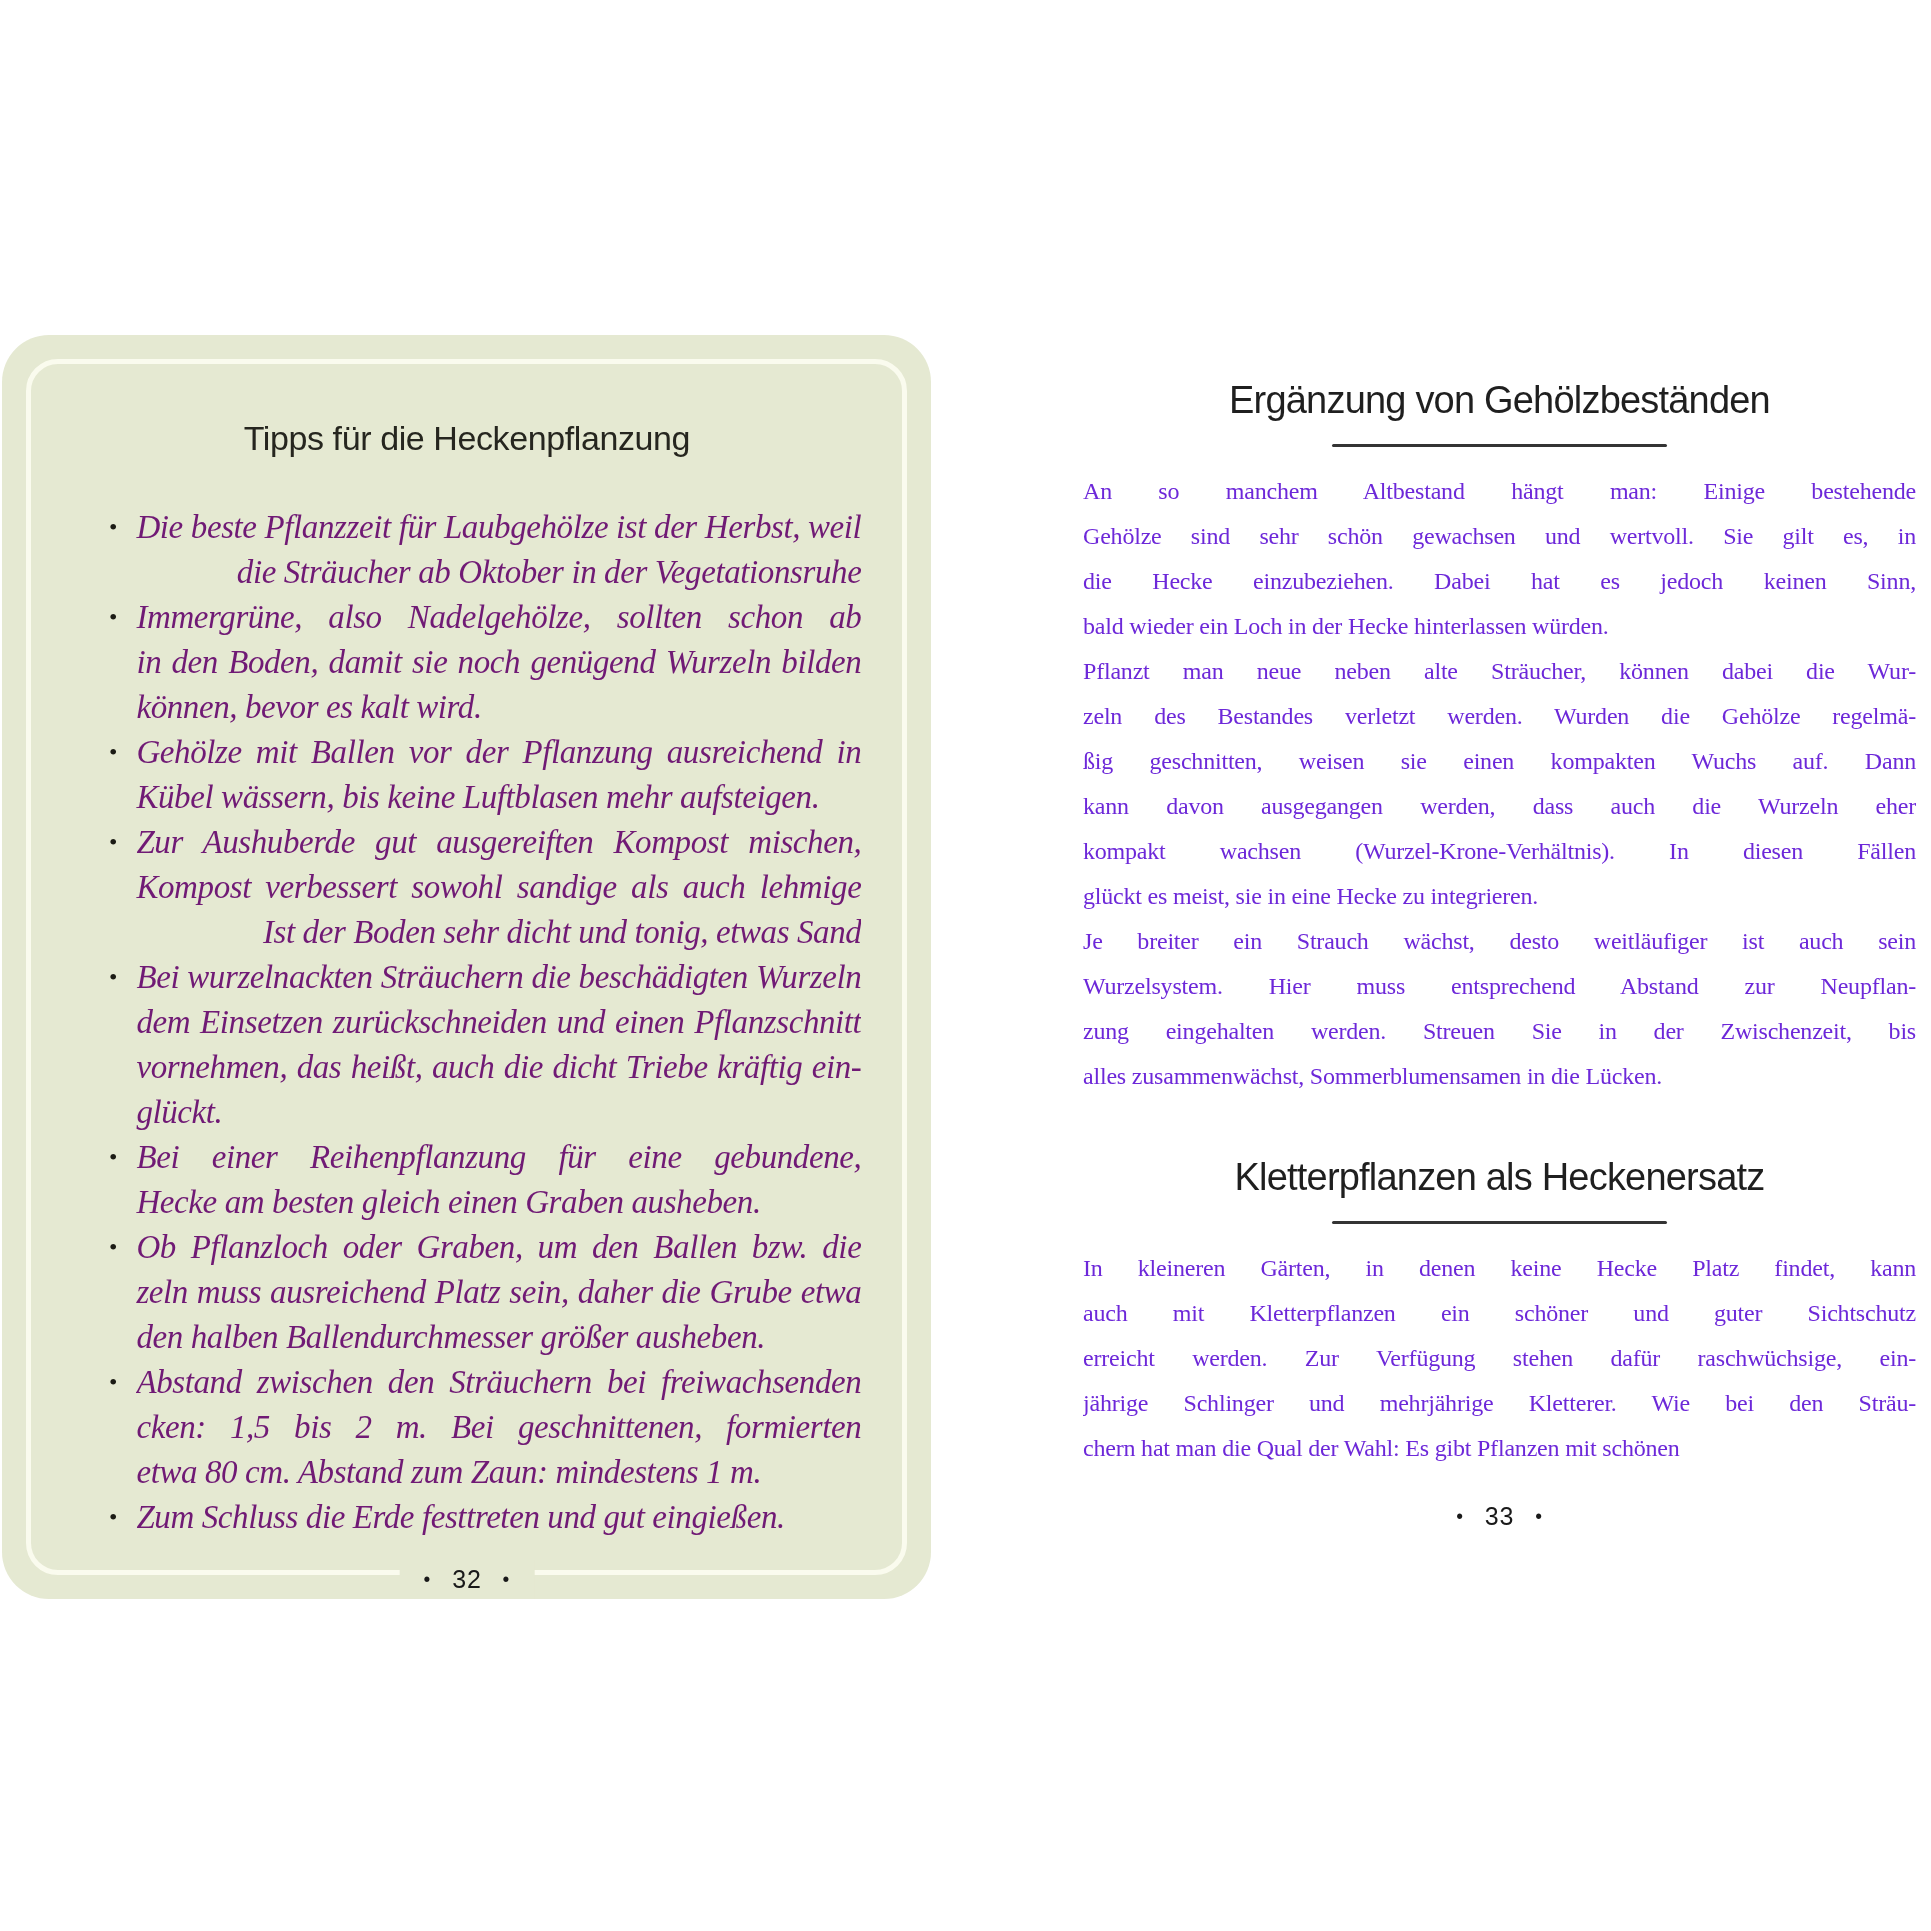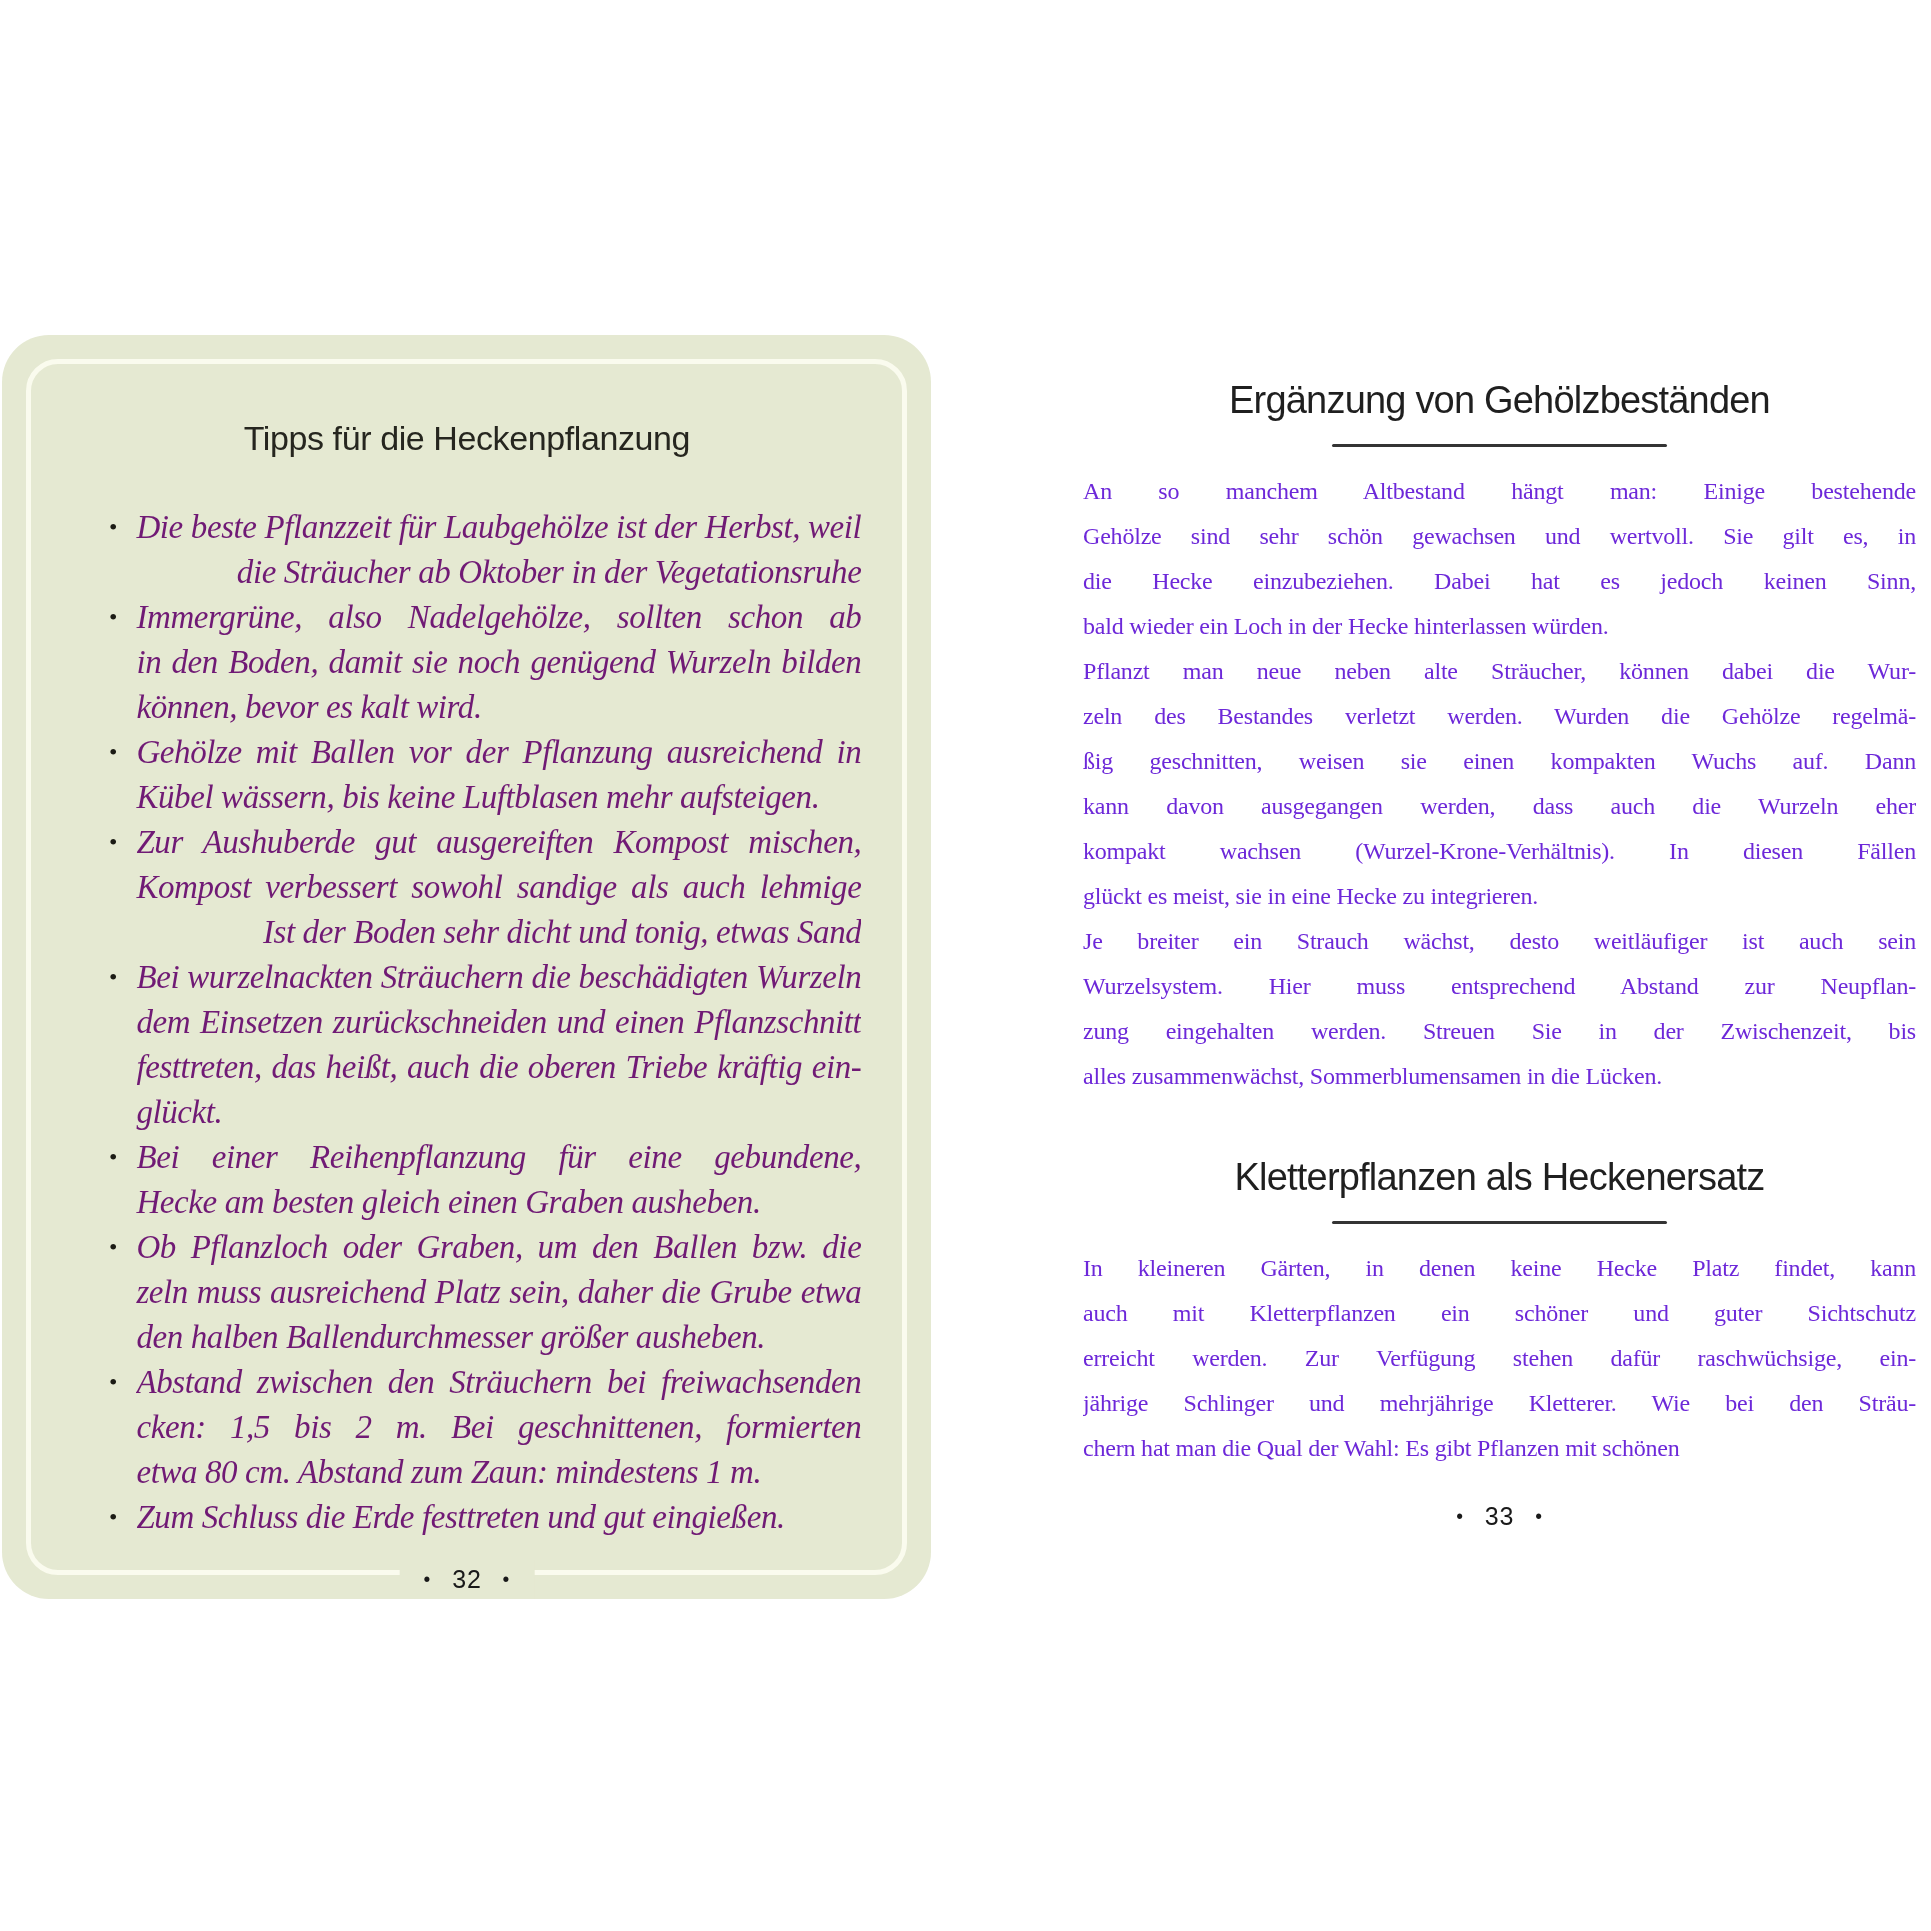--- a/index.html
+++ b/index.html
@@ -102,21 +102,21 @@
           <div class="line ll">Kübel wässern, bis keine Luftblasen mehr aufsteigen.</div>
         </li>
         <li>
           <div class="line jl">Zur Aushuberde gut ausgereiften Kompost mischen, denn</div>
           <div class="line jl">Kompost verbessert sowohl sandige als auch lehmige Böden.</div>
           <div class="line ll">Ist der Boden sehr dicht und tonig, etwas Sand beimischen.</div>
         </li>
         <li>
           <div class="line jl">Bei wurzelnackten Sträuchern die beschädigten Wurzeln vor</div>
           <div class="line jl">dem Einsetzen zurückschneiden und einen Pflanzschnitt</div>
-          <div class="line jl">festtreten, das heißt, auch die oberen Triebe kräftig ein-</div>
+          <div class="line jl">vornehmen, das heißt, auch die dicht Triebe kräftig ein-</div>
           <div class="line ll">glückt.</div>
         </li>
         <li>
           <div class="line jl">Bei einer Reihenpflanzung für eine gebundene, geschnittene</div>
           <div class="line ll">Hecke am besten gleich einen Graben ausheben.</div>
         </li>
         <li>
           <div class="line jl">Ob Pflanzloch oder Graben, um den Ballen bzw. die Wur-</div>
           <div class="line jl">zeln muss ausreichend Platz sein, daher die Grube etwa um</div>
           <div class="line ll">den halben Ballendurchmesser größer ausheben.</div>

